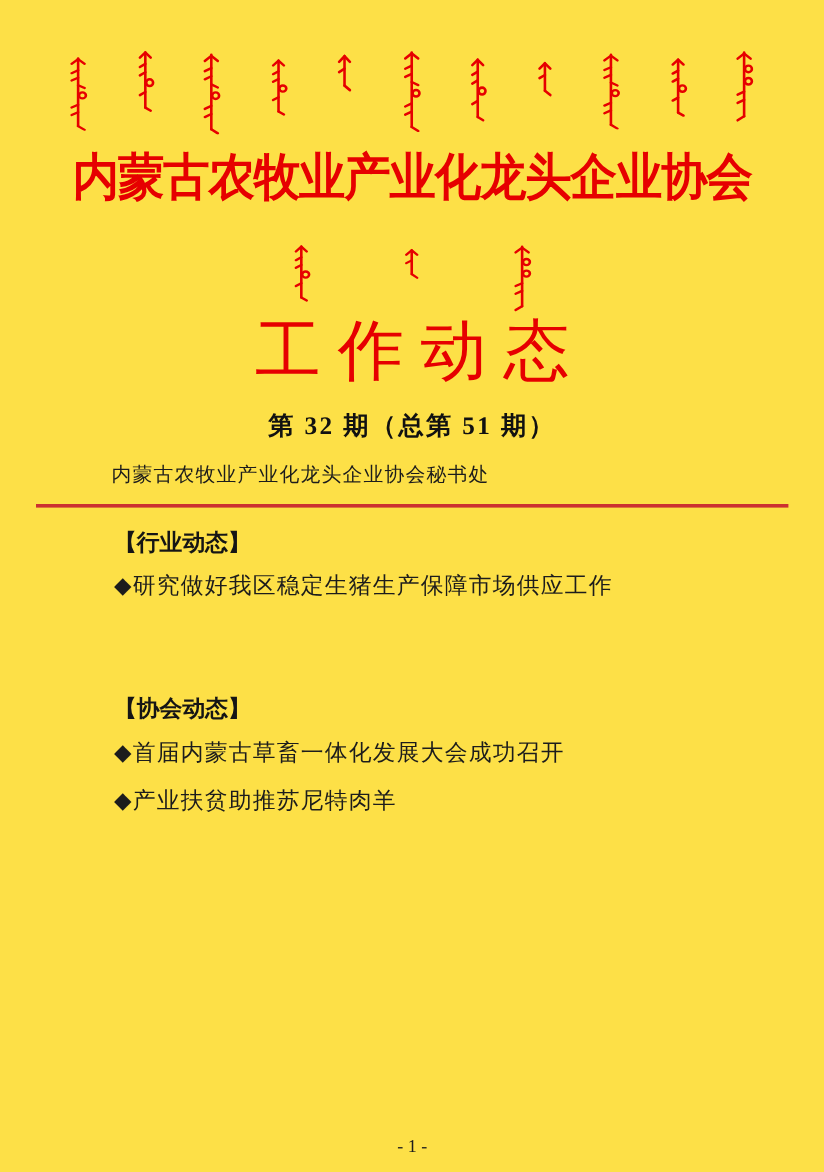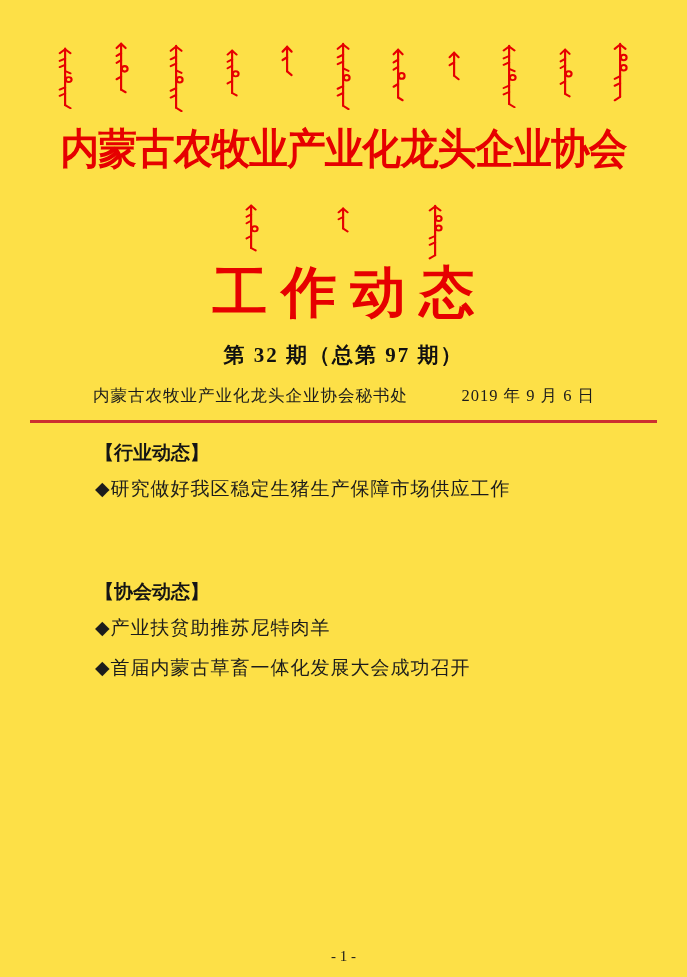--- a/index.html
+++ b/index.html
@@ -42,21 +42,21 @@
     font-size: 42px;
     line-height: 58px;
     letter-spacing: -1px;
     transform: scaleX(0.92);
     white-space: nowrap;
   }
   .bulletin-title {
     margin-top: 2px;
     text-align: center;
     color: #e60000;
-    font-weight: bold;
+    font-weight: normal;
     font-size: 55px;
     line-height: 58px;
     letter-spacing: 14px;
     text-indent: 14px;
   }
   .issue-line {
     margin-top: 20px;
     text-align: center;
     font-weight: bold;
     font-size: 21px;
@@ -211,41 +211,40 @@
     <svg width="18" height="26" viewBox="0 0 20 34" preserveAspectRatio="none" style="margin-top:3px">
         <use href="#mg-c"></use>
       </svg>
     <svg width="18" height="56" viewBox="0 0 20 70" preserveAspectRatio="none">
         <use href="#mg-d"></use>
       </svg>
   </div>
 
   <div class="bulletin-title">工作动态</div>
 
-  <div class="issue-line">第 32 期（总第 97 期）</div>
+  <div class="issue-line">第 32 期（总第 51 期）</div>
 
   <div class="publisher-row">
     <span>内蒙古农牧业产业化龙头企业协会秘书处</span>
-    <span>2019 年 9 月 6 日</span>
   </div>
 
   <div class="red-rule"></div>
 
 
   <div class="toc-body">
     <div class="toc-section">
       <div class="toc-section-title">【行业动态】</div>
       <ul class="toc-items">
         <li>◆研究做好我区稳定生猪生产保障市场供应工作</li>
       </ul>
     </div>
     <div class="toc-section">
       <div class="toc-section-title">【协会动态】</div>
       <ul class="toc-items">
+        <li>◆首届内蒙古草畜一体化发展大会成功召开</li>
         <li>◆产业扶贫助推苏尼特肉羊</li>
-        <li>◆首届内蒙古草畜一体化发展大会成功召开</li>
       </ul>
     </div>
   </div>
 
   <div class="page-number">- 1 -</div>
 
 </div>
 
 </body></html>

